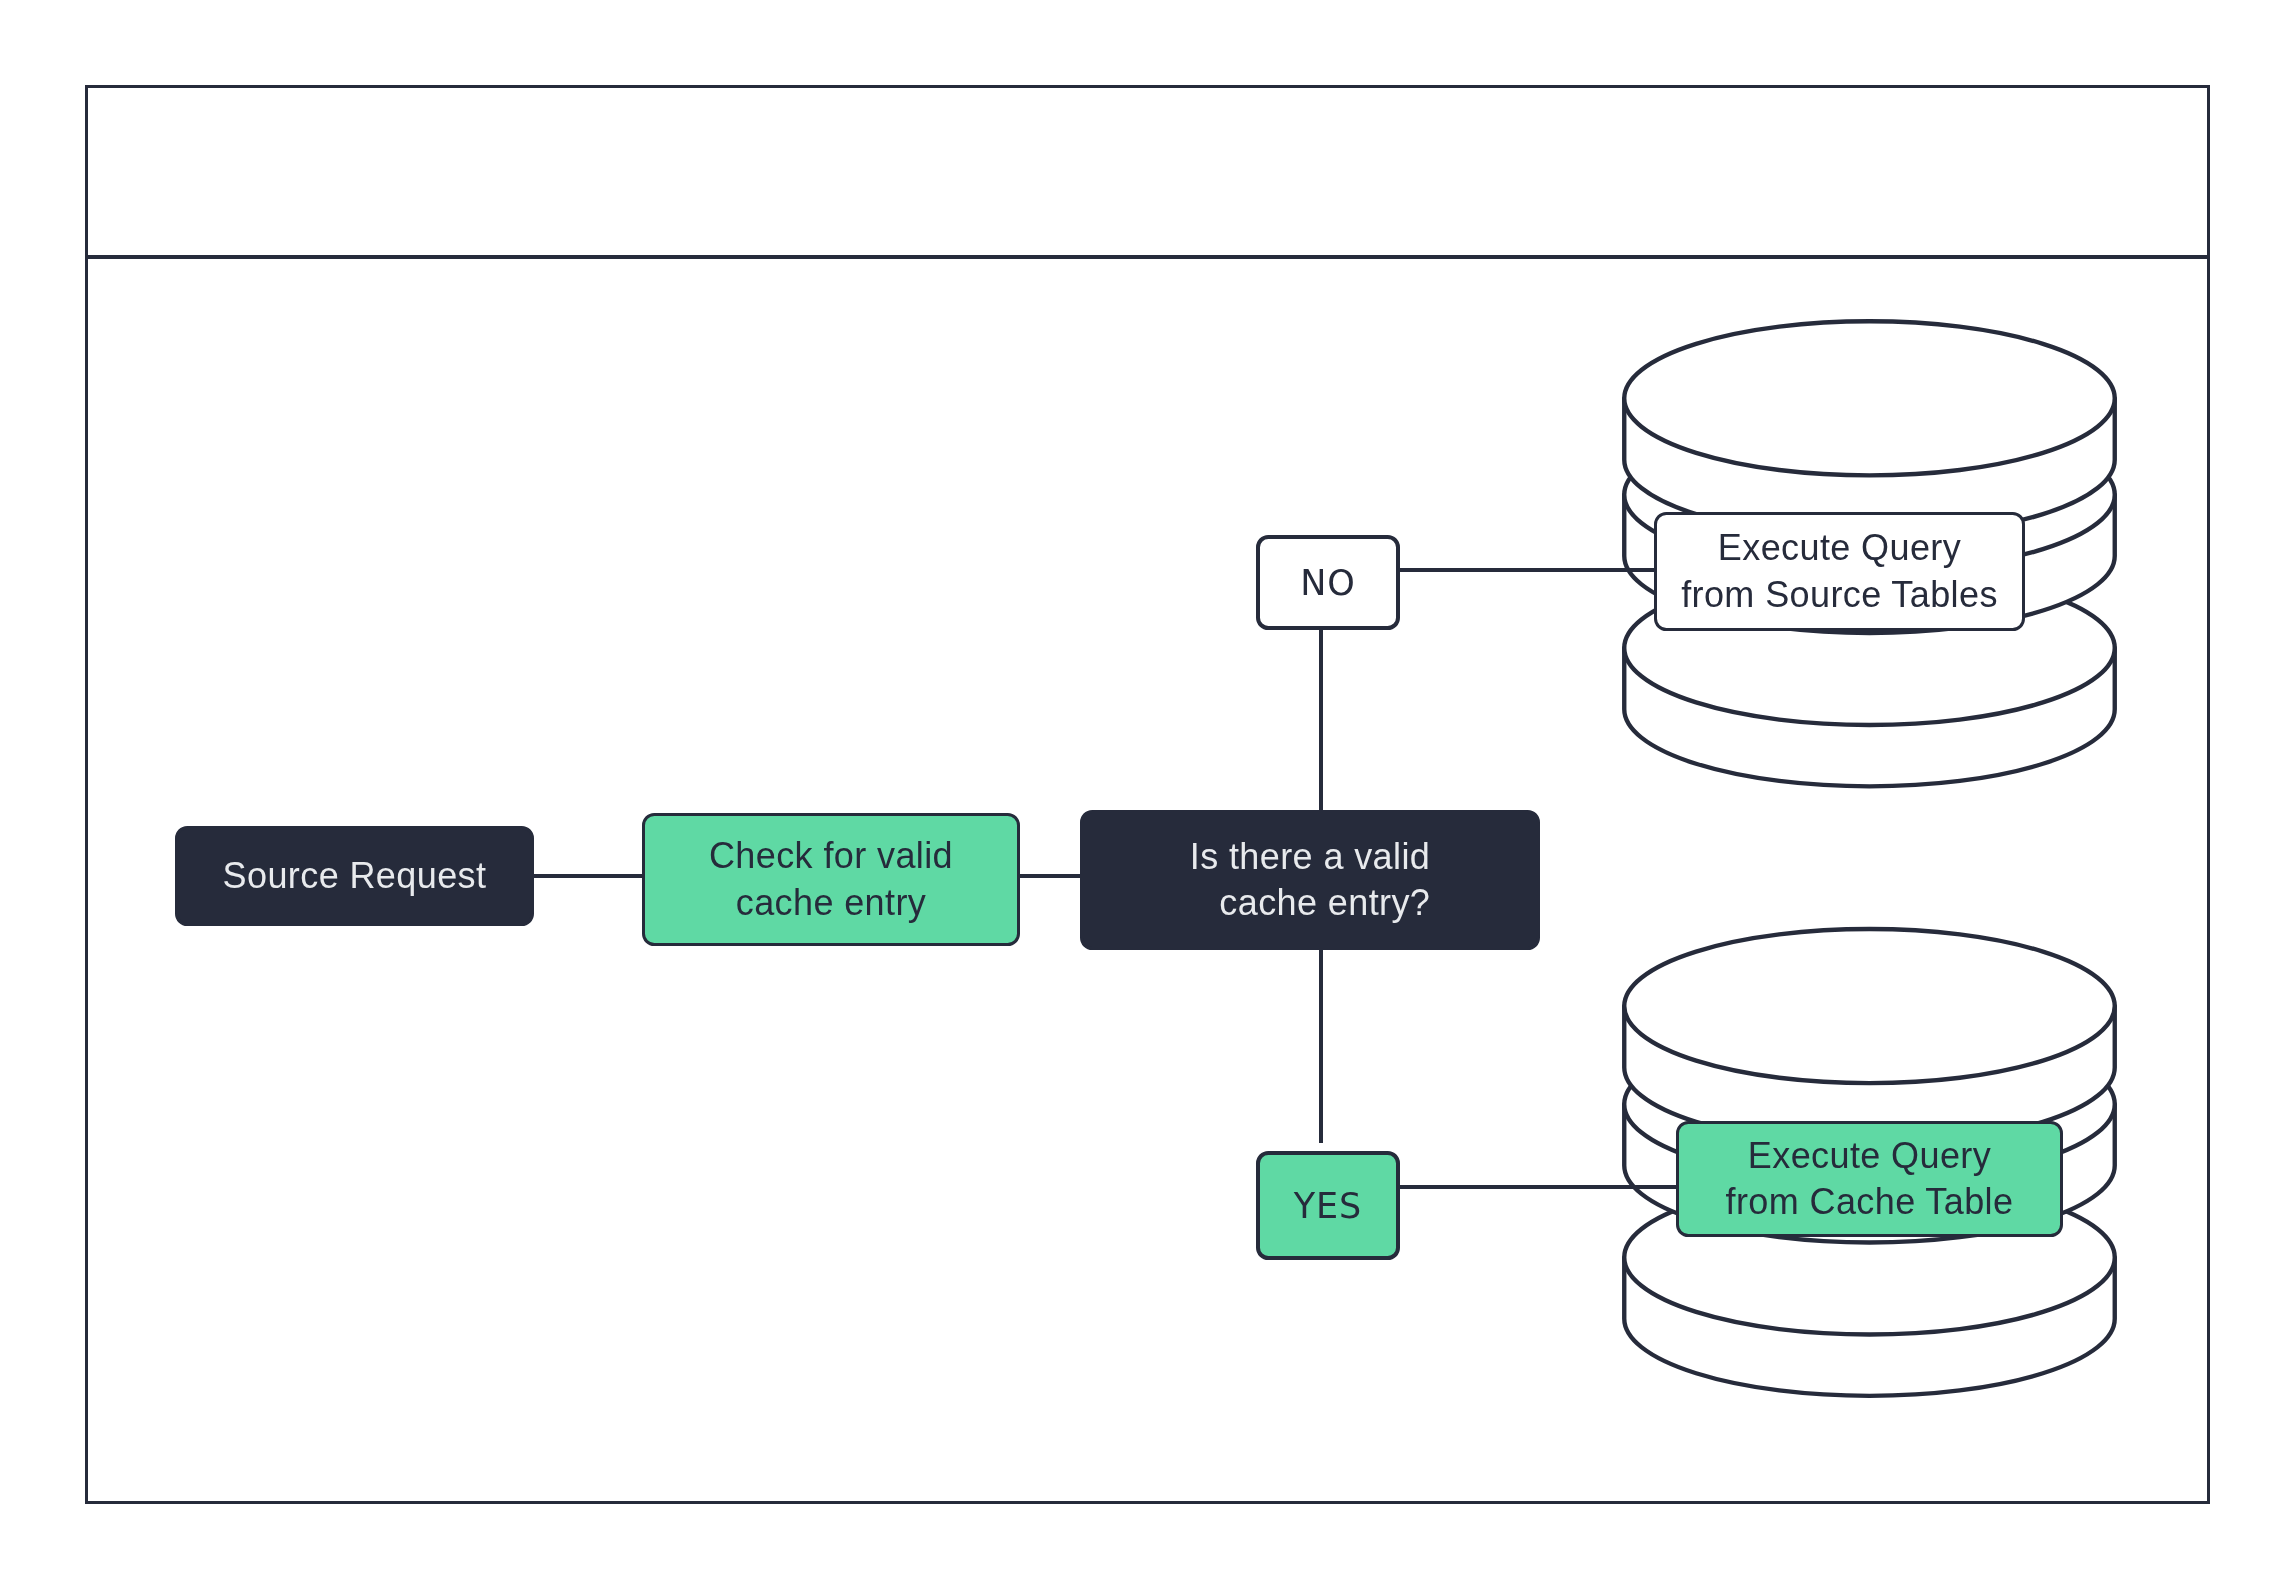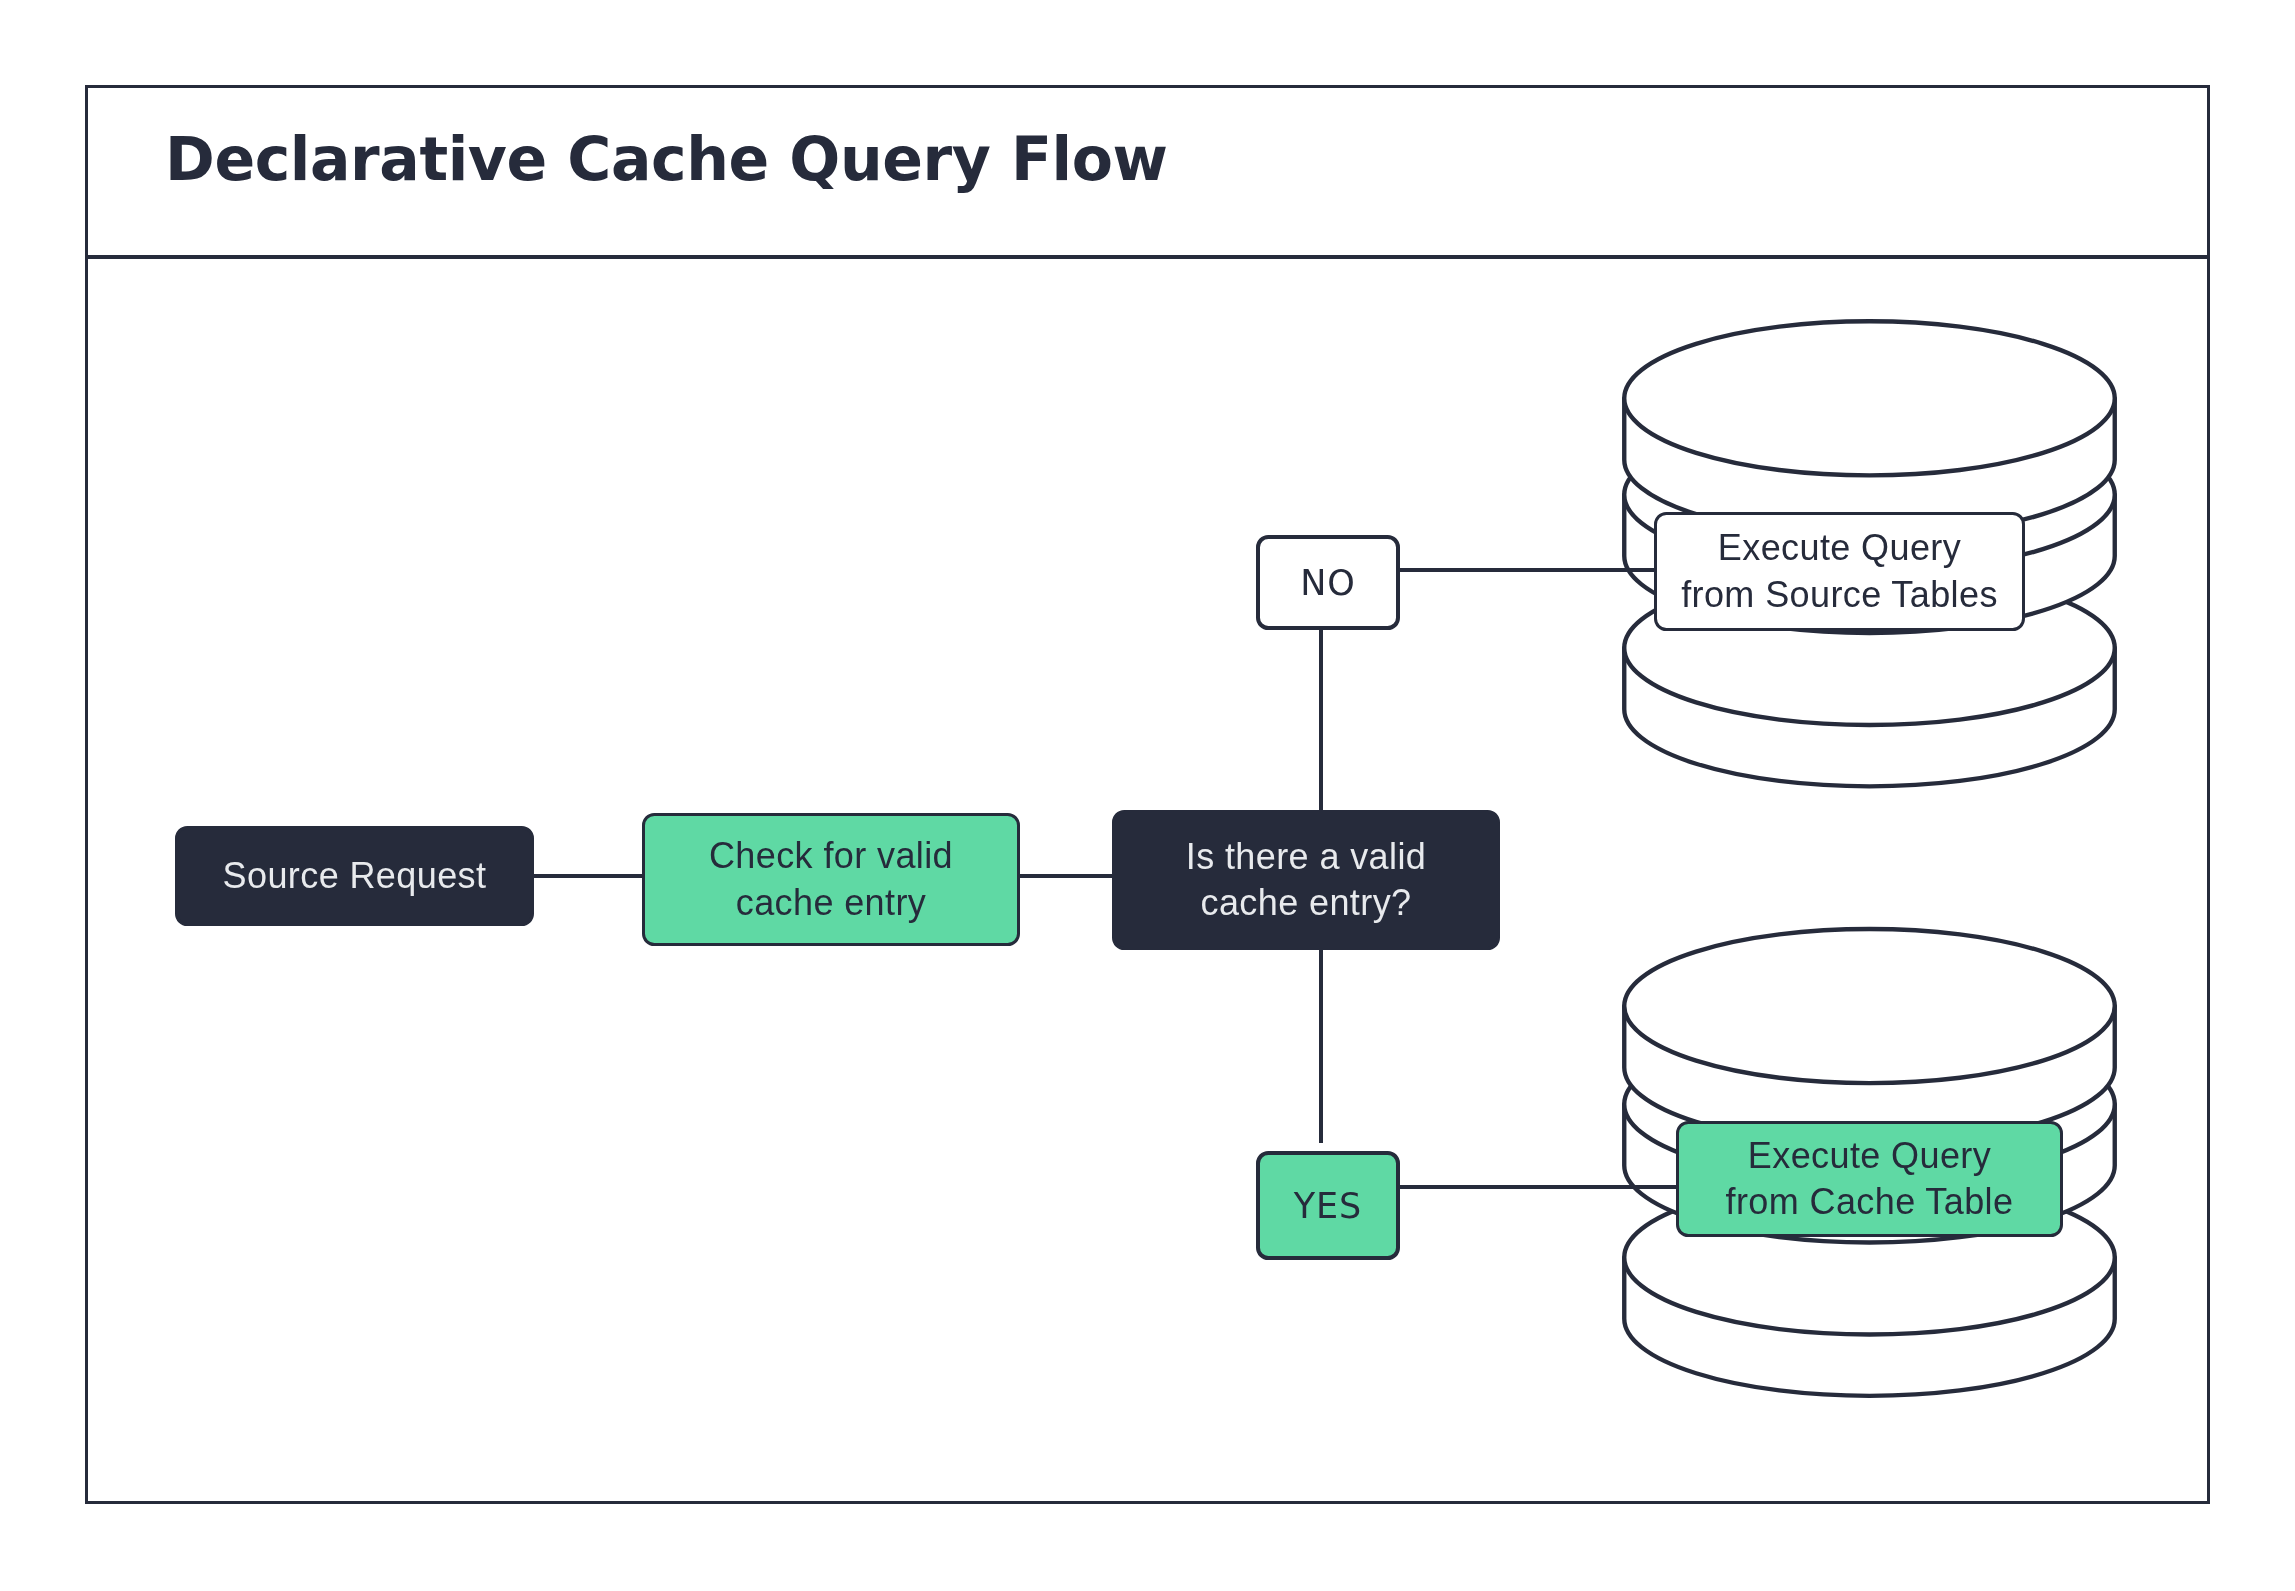--- a/index.html
+++ b/index.html
@@ -105,21 +105,21 @@
     position: absolute;
   }
   .cylinder svg {
     display: block;
     overflow: visible;
   }
 
   
   #n-query-request { left: 175px;  top: 826px;  width: 359px; height: 100px; }
   #n-check-cache   { left: 642px;  top: 813px;  width: 378px; height: 133px; }
-  #n-decision      { left: 1112px; top: 810px;  width: 388px; height: 140px; }
+  #n-decision      { left: 1080px; top: 810px;  width: 460px; height: 140px; text-align: right; }
   #n-exec-source   { left: 1654px; top: 512px;  width: 371px; height: 119px; }
   #n-exec-cache    { left: 1676px; top: 1121px; width: 387px; height: 116px; }
 
   #pill-no  { left: 1256px; top: 523px;  width: 144px; height: 95px; }
   #pill-yes { left: 1256px; top: 1139px; width: 144px; height: 109px; }
 
   #cyl-source { left: 1619px; top: 315px; }
   #cyl-cache  { left: 1619px; top: 920px; }
 
   
@@ -136,21 +136,20 @@
   
   #e-yes-cache   { left: 1397px; top: 1185px; width: 283px; height: 3.5px; }
 </style>
 </head>
 <body>
 
 <div id="canvas">
 
   <div class="frame"></div>
   <div class="title-divider"></div>
-  <div class="page-title">Declarative Cache Query Flow</div>
 
   <div class="cylinder" id="cyl-source">
     <svg width="501" height="517" viewBox="0 0 572 590">
       <g fill="#ffffff" stroke="#262B3B" stroke-width="5" stroke-linecap="round" stroke-linejoin="round">
 
         <path d="M6,380 L6,450 A280,88 0 0 0 566,450 L566,380 Z"></path>
         <ellipse cx="286" cy="380" rx="280" ry="88"></ellipse>
 
         <path d="M6,205 L6,275 A280,88 0 0 0 566,275 L566,205 Z"></path>
         <ellipse cx="286" cy="205" rx="280" ry="88"></ellipse>

